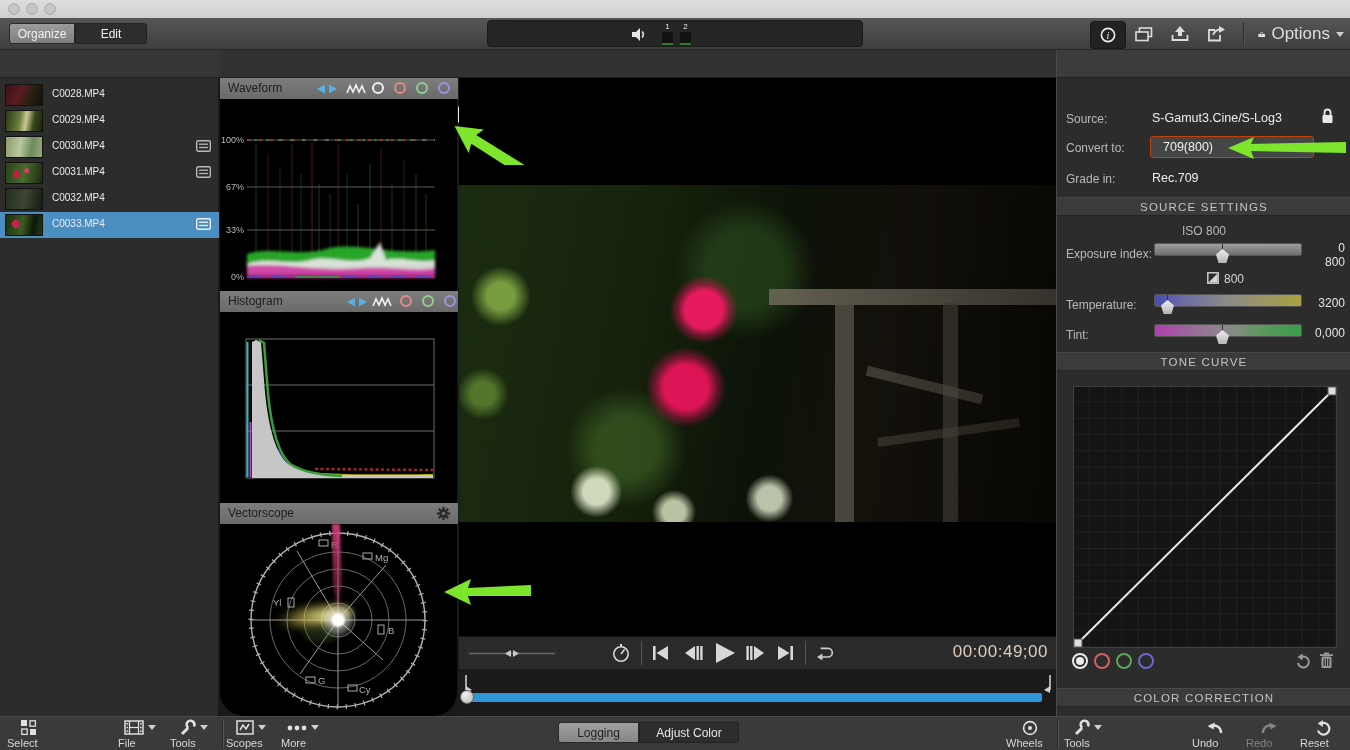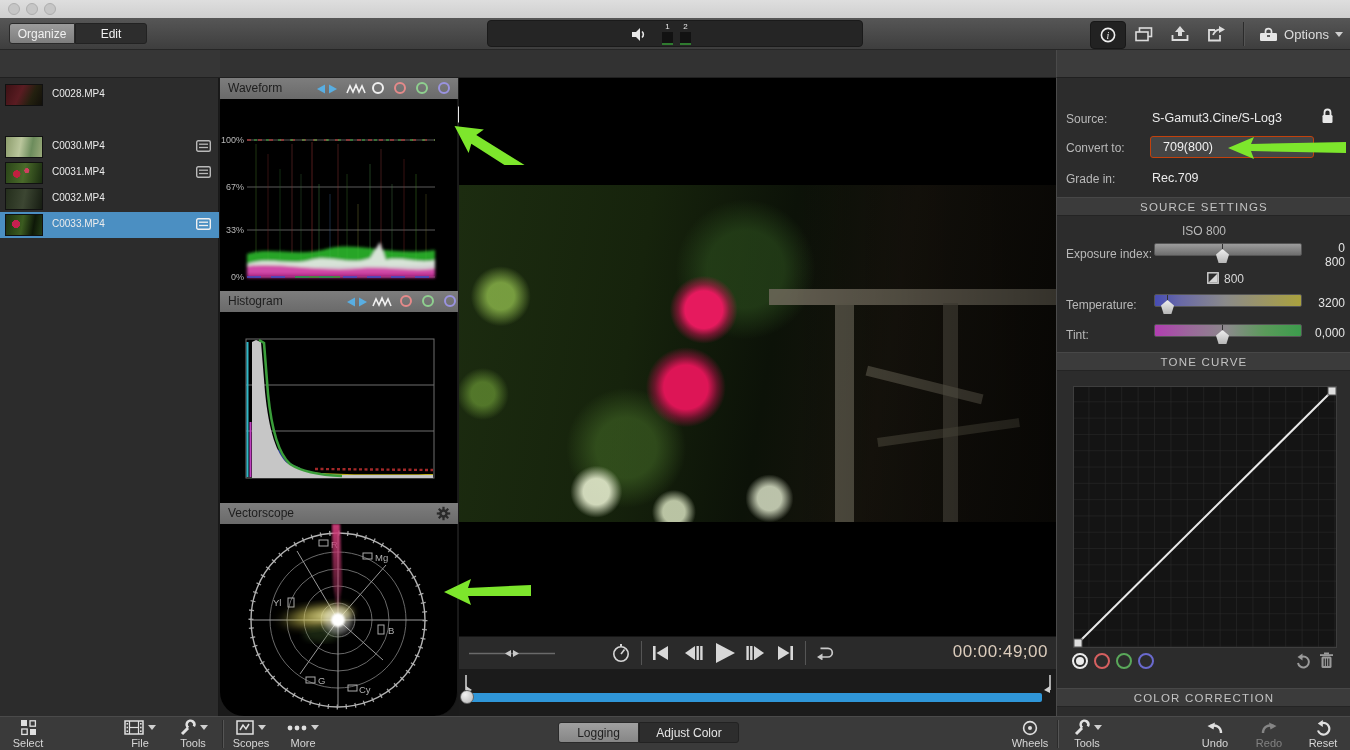--- a/index.html
+++ b/index.html
@@ -62,21 +62,21 @@
      letter-spacing:1.2px;color:#c3c3c3;line-height:18px;}
   .flab{position:absolute;left:9px;font-size:12px;color:#b9b9b9;}
   .fval{position:absolute;font-size:12.5px;color:#ececec;}
   .track{position:absolute;height:13px;border:1px solid #555;border-radius:2px;box-sizing:border-box;}
   .thumbp{position:absolute;top:5px;width:13px;height:14px;background:linear-gradient(#efefef,#b6b6b6);
      clip-path:polygon(50% 0,100% 40%,80% 100%,20% 100%,0 40%);}
   .notch{position:absolute;top:0;width:1px;height:11px;background:#333;}
   .sval{position:absolute;right:5px;font-size:12px;color:#e4e4e4;text-align:right;}
   
   #bottombar{left:0;top:716px;width:1350px;height:34px;background:#3a3a3a;border-top:1px solid #4a4a4a;box-sizing:border-box;}
-  .bbtn{position:absolute;top:2px;text-align:center;color:#d6d6d6;font-size:11px;}
+  .bbtn{position:absolute;top:2px;text-align:left;color:#d6d6d6;font-size:11px;}
   .bbtn .lab{margin-top:1px;}
   .bbtn .ic{display:flex;align-items:center;justify-content:center;height:17px;}
   .modetab{position:absolute;top:5px;height:21px;line-height:21px;font-size:12px;text-align:center;box-sizing:border-box;}
   
   .garrow{position:absolute;}
   
   .pill{position:absolute;background:#454545;border:1px solid #c2410c;border-radius:3px;box-sizing:border-box;}
 </style>
 </head>
 <body>
@@ -133,21 +133,21 @@
         <path d="M6,9 C8,4.5 10,3.5 13,3.5" fill="none" stroke="#dcdcdc" stroke-width="1.8"></path>
       </svg>
     </div>
     <div class="vsep" style="left:1243px"></div>
     <div class="tbtn" style="left:1258px;width:86px">
       <svg width="19" height="15" viewBox="0 0 19 15">
         <path d="M6.5,6 V4.2 a3,2.6 0 0 1 6,0 V6" fill="none" stroke="#e6e6e6" stroke-width="1.7"></path>
         <rect x="1" y="6" width="17" height="8" rx="1.2" fill="#e6e6e6"></rect>
         <rect x="8" y="8.2" width="3" height="1.6" fill="#3f3f3f"></rect>
       </svg>
-      <span style="margin:16px 6px;font-size:13px">Options</span>
+      <span style="margin:16px 6px;font-size:17px">Options</span>
       <span class="caret"></span>
     </div>
   </div>
 
   <div class="abs subhdr" style="left:0;width:220px">
     <svg class="abs" style="left:9px;top:57px" width="19" height="15" viewBox="0 0 19 15">
       <path d="M1,3 a1.2,1.2 0 0 1 1.2,-1.2 h5.2 l2,2 h8.4 a1.2,1.2 0 0 1 1.2,1.2 v8 a1.2,1.2 0 0 1 -1.2,1.2 H2.2 A1.2,1.2 0 0 1 1,13 Z" fill="#dadada"></path>
     </svg>
     <span class="abs bc" style="left:36px;color:#5aa9dd">Du_A6500</span>
     <span class="abs bc" style="left:99px;color:#9a9a9a">›</span>
@@ -198,20 +198,24 @@
     </svg>
   </div>
   <div class="abs subhdr" style="left:1056px;width:294px;background:#3c3c3c;border-left:1px solid #4a4a4a">
     <span class="abs" style="left:13px;top:56px;font-size:12.5px;color:#dcdcdc">Adjustments</span>
   </div>
 
   <div class="abs" id="leftpane">
     <div class="cliprow" style="top:4px">
       <div class="thumb" style="background:linear-gradient(115deg,#3c1114,#5a1c22 40%,#23200f 70%,#12100a)"></div>
       <span class="clipname">C0028.MP4</span>
+    </div>
+    <div class="cliprow" style="top:30px">
+      <div class="thumb" style="background:linear-gradient(100deg,#2a3a18,#6c7c3c 38%,#c9c992 55%,#3a4a20 75%,#182408)"></div>
+      <span class="clipname">C0029.MP4</span>
     </div>
     <div class="cliprow" style="top:56px">
       <div class="thumb" style="background:linear-gradient(100deg,#8c9c6c,#bac69c 40%,#6c8c5c 70%,#9aaa7a)"></div>
       <span class="clipname">C0030.MP4</span>
       <svg class="clipicon" width="15" height="12" viewBox="0 0 15 12">
         <rect x="0.7" y="0.7" width="13.6" height="10.6" rx="1.5" fill="none" stroke="#b9b9b9" stroke-width="1.4"></rect>
         <line x1="3" y1="4.2" x2="12" y2="4.2" stroke="#b9b9b9" stroke-width="1.3"></line>
         <line x1="3" y1="7.5" x2="12" y2="7.5" stroke="#b9b9b9" stroke-width="1.3"></line>
       </svg>
     </div>

